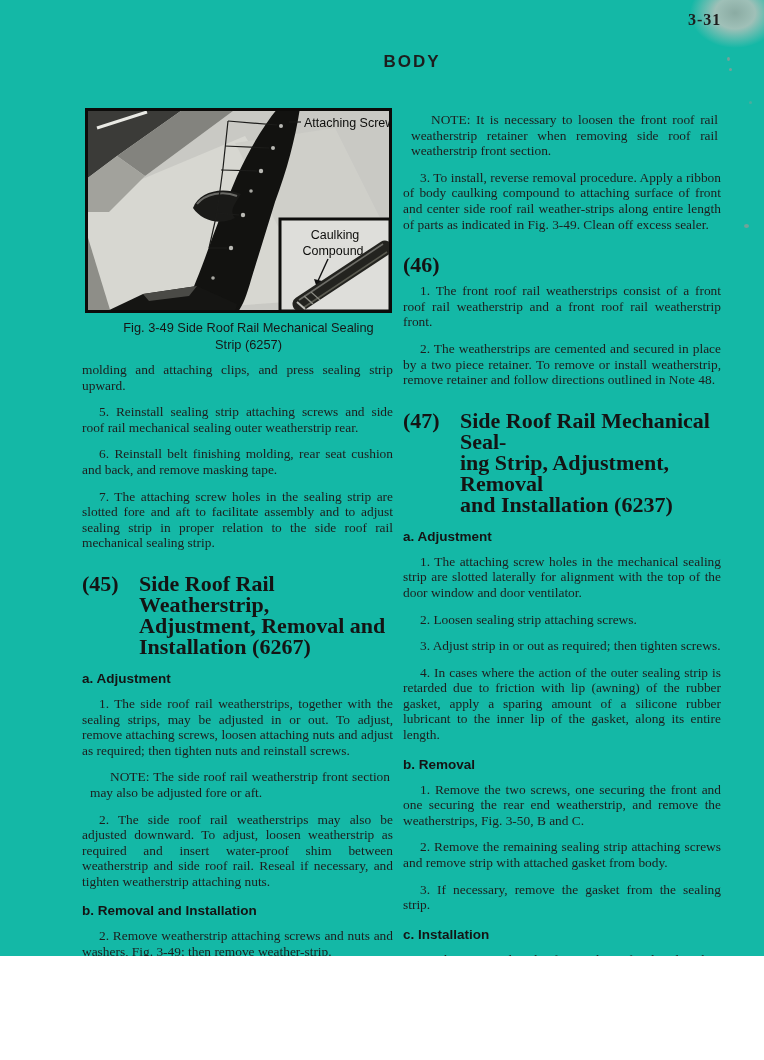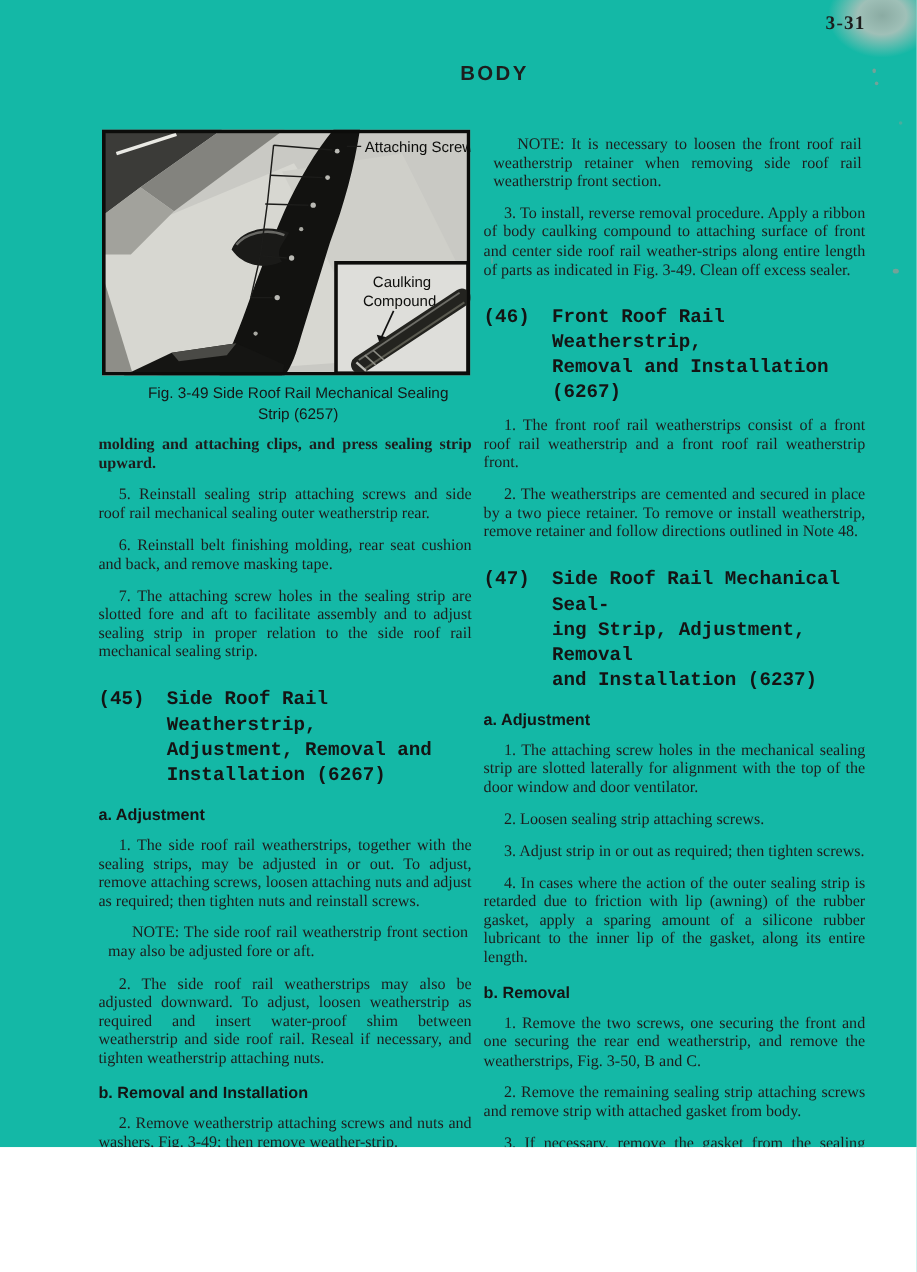--- a/index.html
+++ b/index.html
@@ -28,27 +28,27 @@
     white-space:pre-line;color:#161616;
   }
   
   .col{position:absolute;width:311px;}
   .col-left{left:82px;top:362px;}
   .col-right{left:403px;top:112px;width:318px;}
   p.para{
     margin:0 0 11px 0;font-size:13.4px;line-height:15.6px;
     text-align:justify;text-indent:17px;
   }
-  p.cont{text-indent:0;font-weight:bold;}
+  p.cont{text-indent:0;}
   p.note{margin-left:8px;margin-right:3px;text-indent:20px;}
   p.last{margin-bottom:0;}
   .sec{
     display:flex;margin:22px 0 8px 0;
-    font-family:Liberation Mono, monospace;font-weight:bold;
-    font-size:16px;line-height:21px;color:#141414;justify-content:space-between;
+    font-family:Liberation Serif, serif;font-weight:bold;
+    font-size:22px;line-height:21px;color:#141414;
   }
   .sec .num{width:57px;flex:none;}
   .sec .title{white-space:pre-line;}
   .sub{
     font-family:"Liberation Sans",sans-serif;font-weight:bold;
     font-size:13.5px;margin:14px 0 10px 0;color:#141414;
   }
   
   .smudge-tr{
     position:absolute;left:690px;top:-22px;width:90px;height:70px;
@@ -164,22 +164,20 @@
     <div class="sub">b. Removal and Installation</div>
     <p class="para last">2. Remove weatherstrip attaching screws and nuts and washers, Fig. 3-49; then remove weather-strip.</p>
   </div>
 
   <div class="col col-right">
     <p class="para note">NOTE:  It is necessary to loosen the front roof rail weatherstrip retainer when removing side roof rail weatherstrip front section.</p>
     <p class="para last">3. To install, reverse removal procedure. Apply a ribbon of body caulking compound to attaching surface of front and center side roof rail weather-strips along entire length of parts as indicated in Fig. 3-49. Clean off excess sealer.</p>
 
     <div class="sec">
       <span class="num">(46)</span>
-      <span class="title">Front Roof Rail Weatherstrip,
-Removal and Installation (6267)</span>
     </div>
     <p class="para">1. The front roof rail weatherstrips consist of a front roof rail weatherstrip and a front roof rail weatherstrip front.</p>
     <p class="para last">2. The weatherstrips are cemented and secured in place by a two piece retainer. To remove or install weatherstrip, remove retainer and follow directions outlined in Note 48.</p>
 
     <div class="sec">
       <span class="num">(47)</span>
       <span class="title">Side Roof Rail Mechanical Seal-
 ing Strip, Adjustment, Removal
 and Installation (6237)</span>
     </div>

